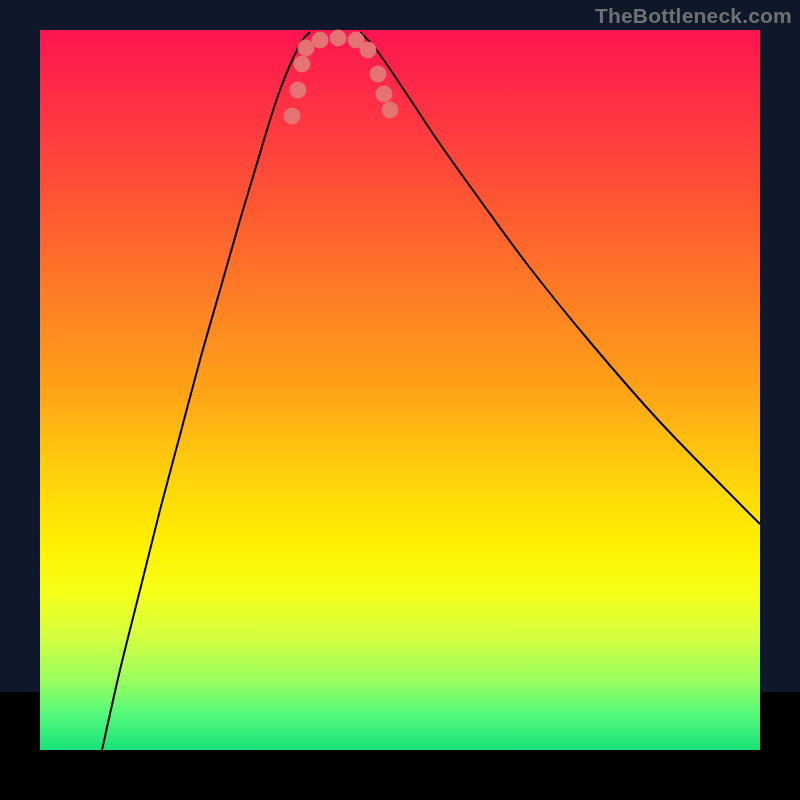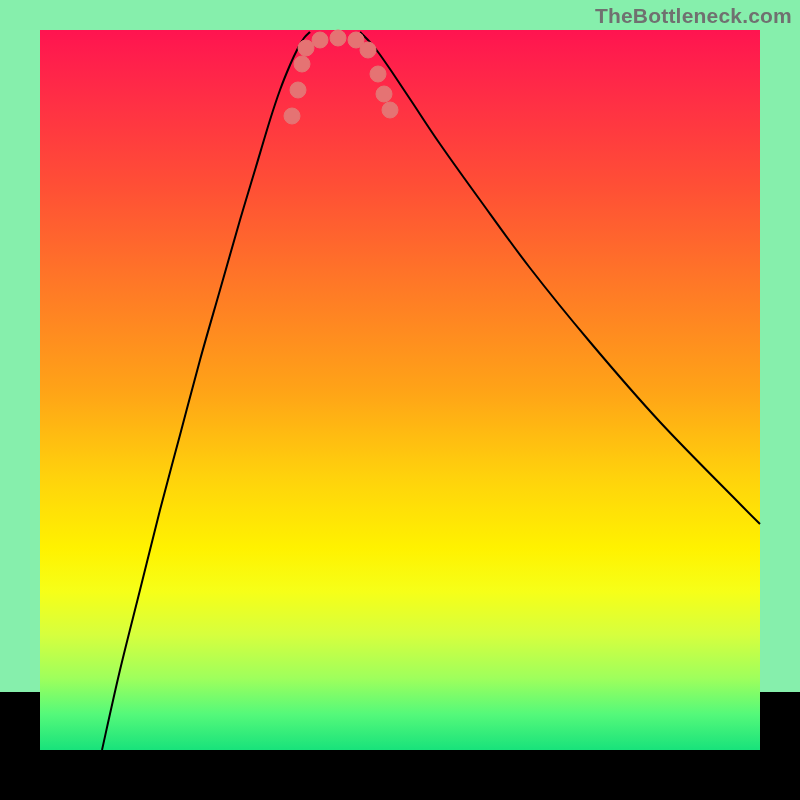--- a/index.html
+++ b/index.html
@@ -8,21 +8,21 @@
     width: 800px;
     height: 800px;
     background: #000;
     overflow: hidden;
     font-family: Arial, Helvetica, sans-serif;
   }
   .frame {
     position: relative;
     width: 800px;
     height: 692px;
-    background: #86efac;
+    background: #0f172a;
   }
   .watermark {
     position: absolute;
     top: 4px;
     right: 8px;
     color: #707070;
     font-size: 21px;
     font-weight: 600;
     letter-spacing: 0.2px;
     z-index: 10;

